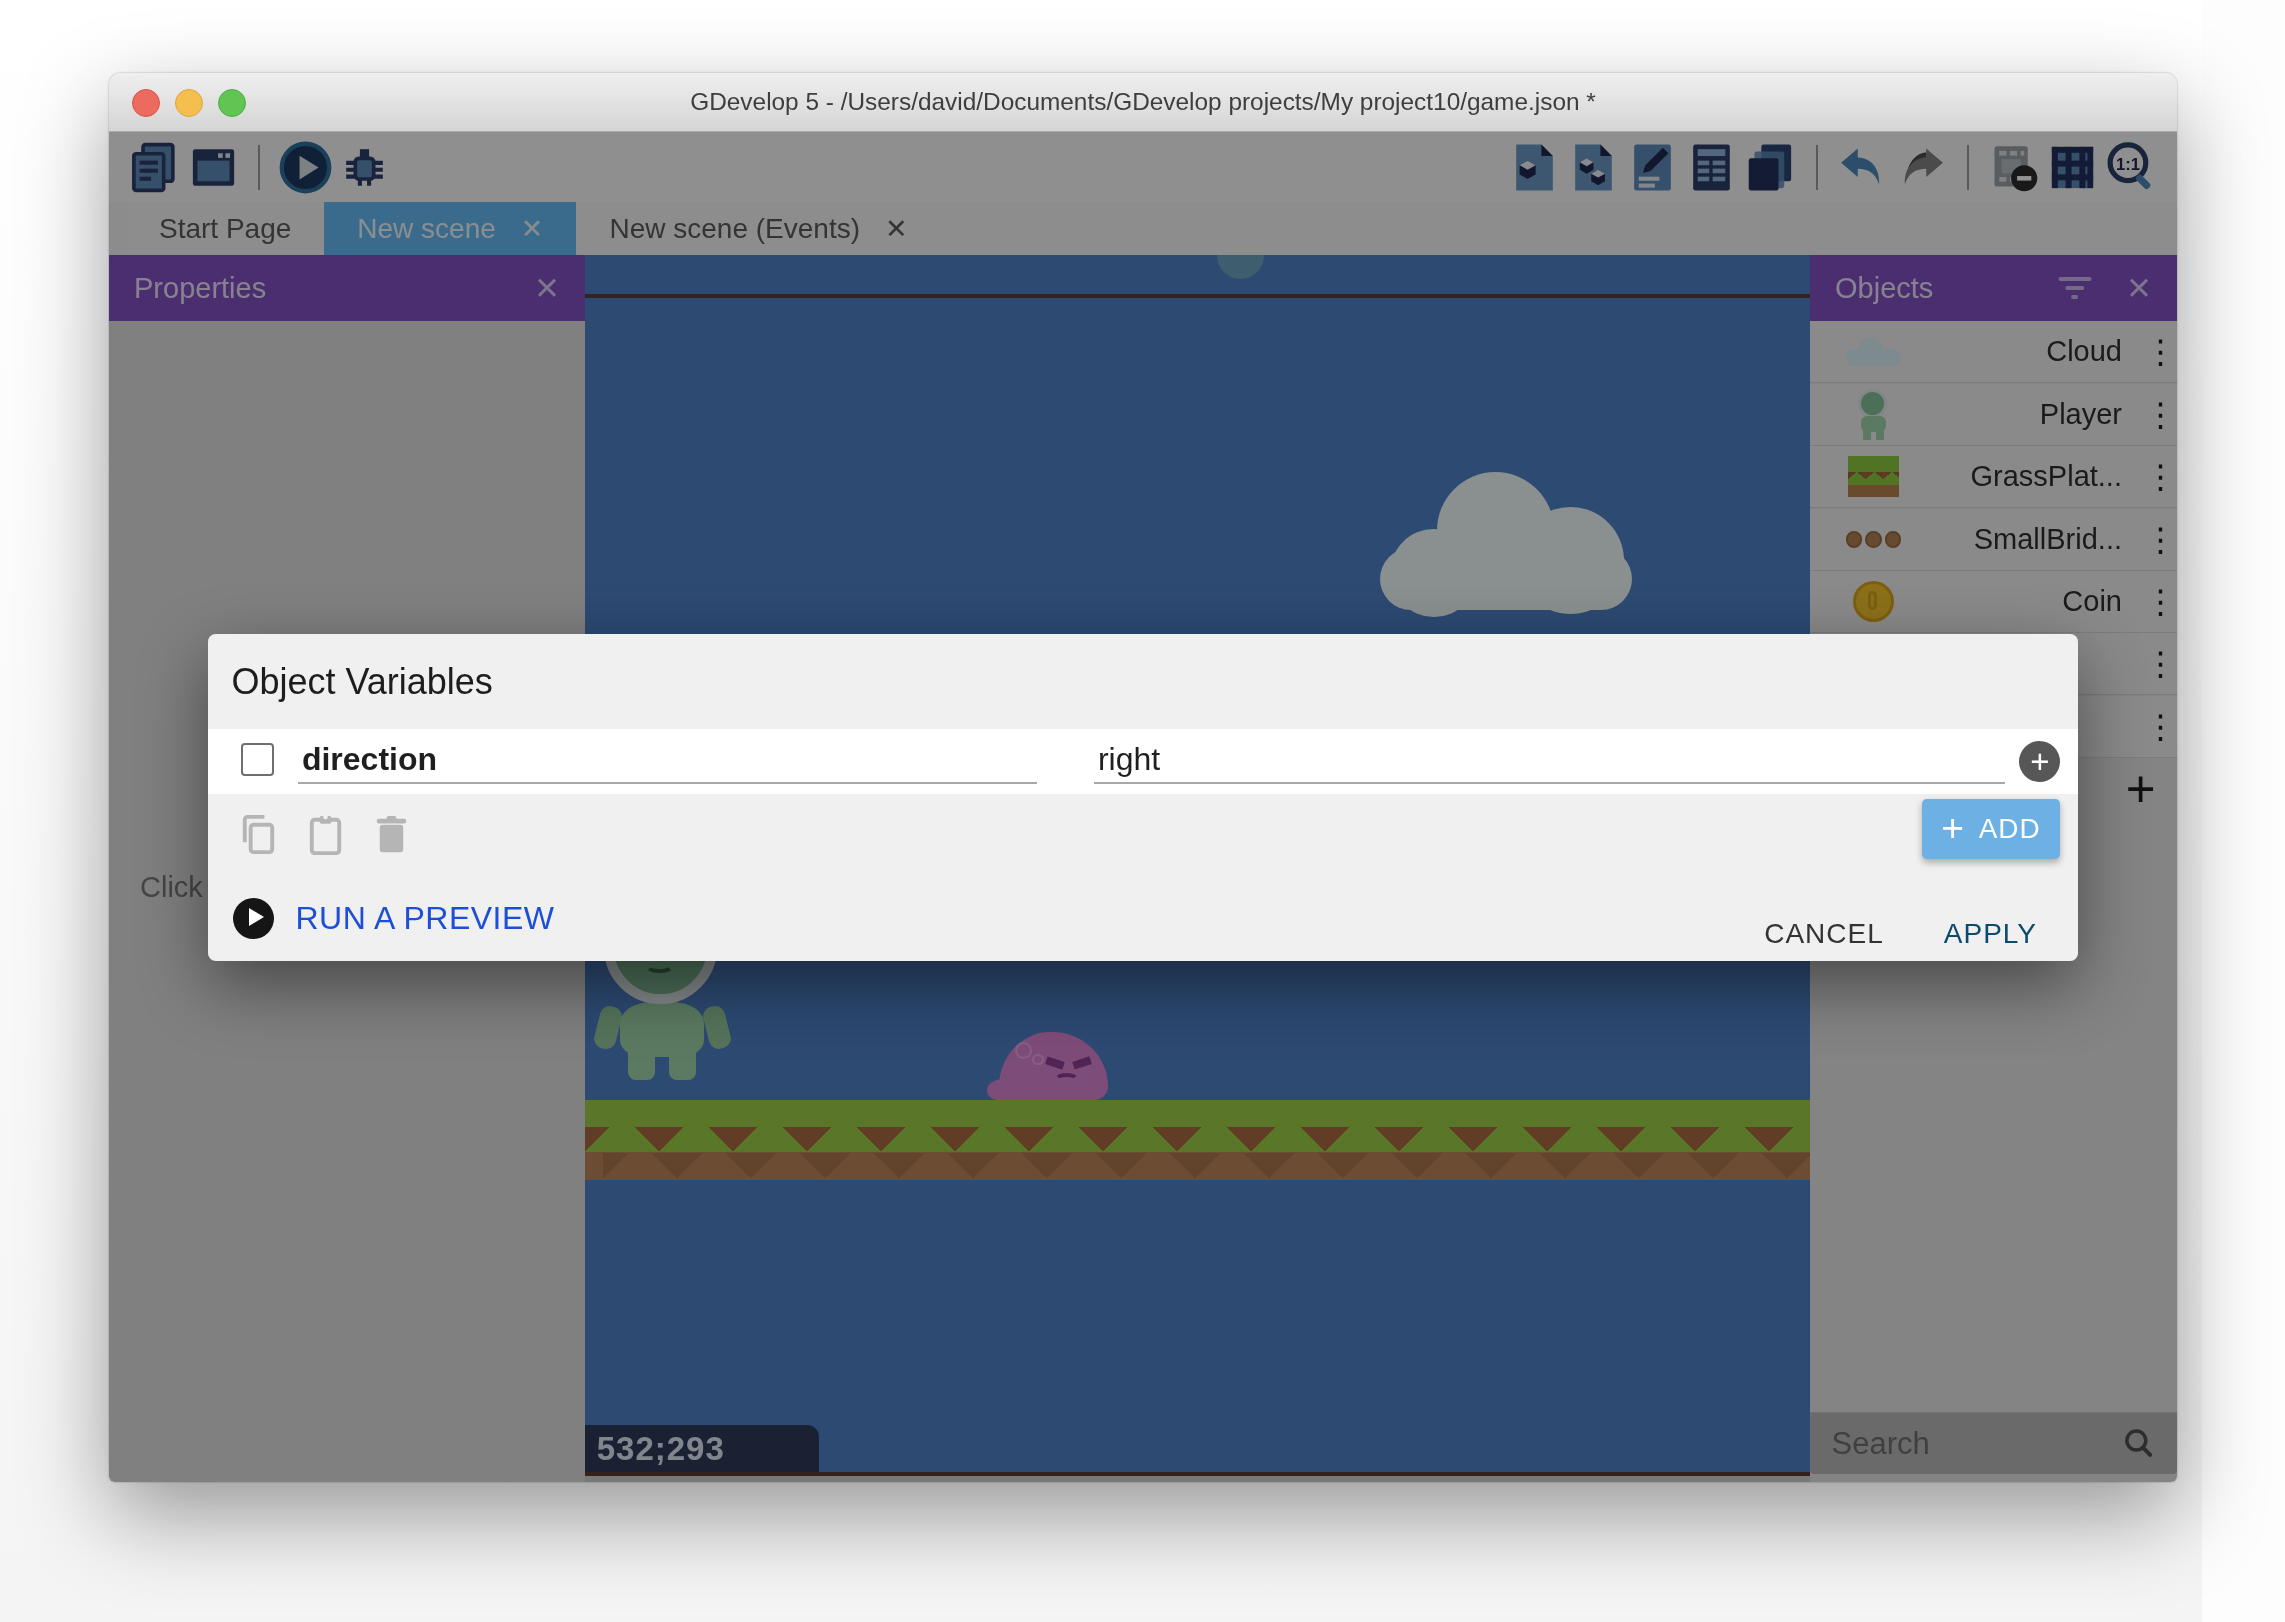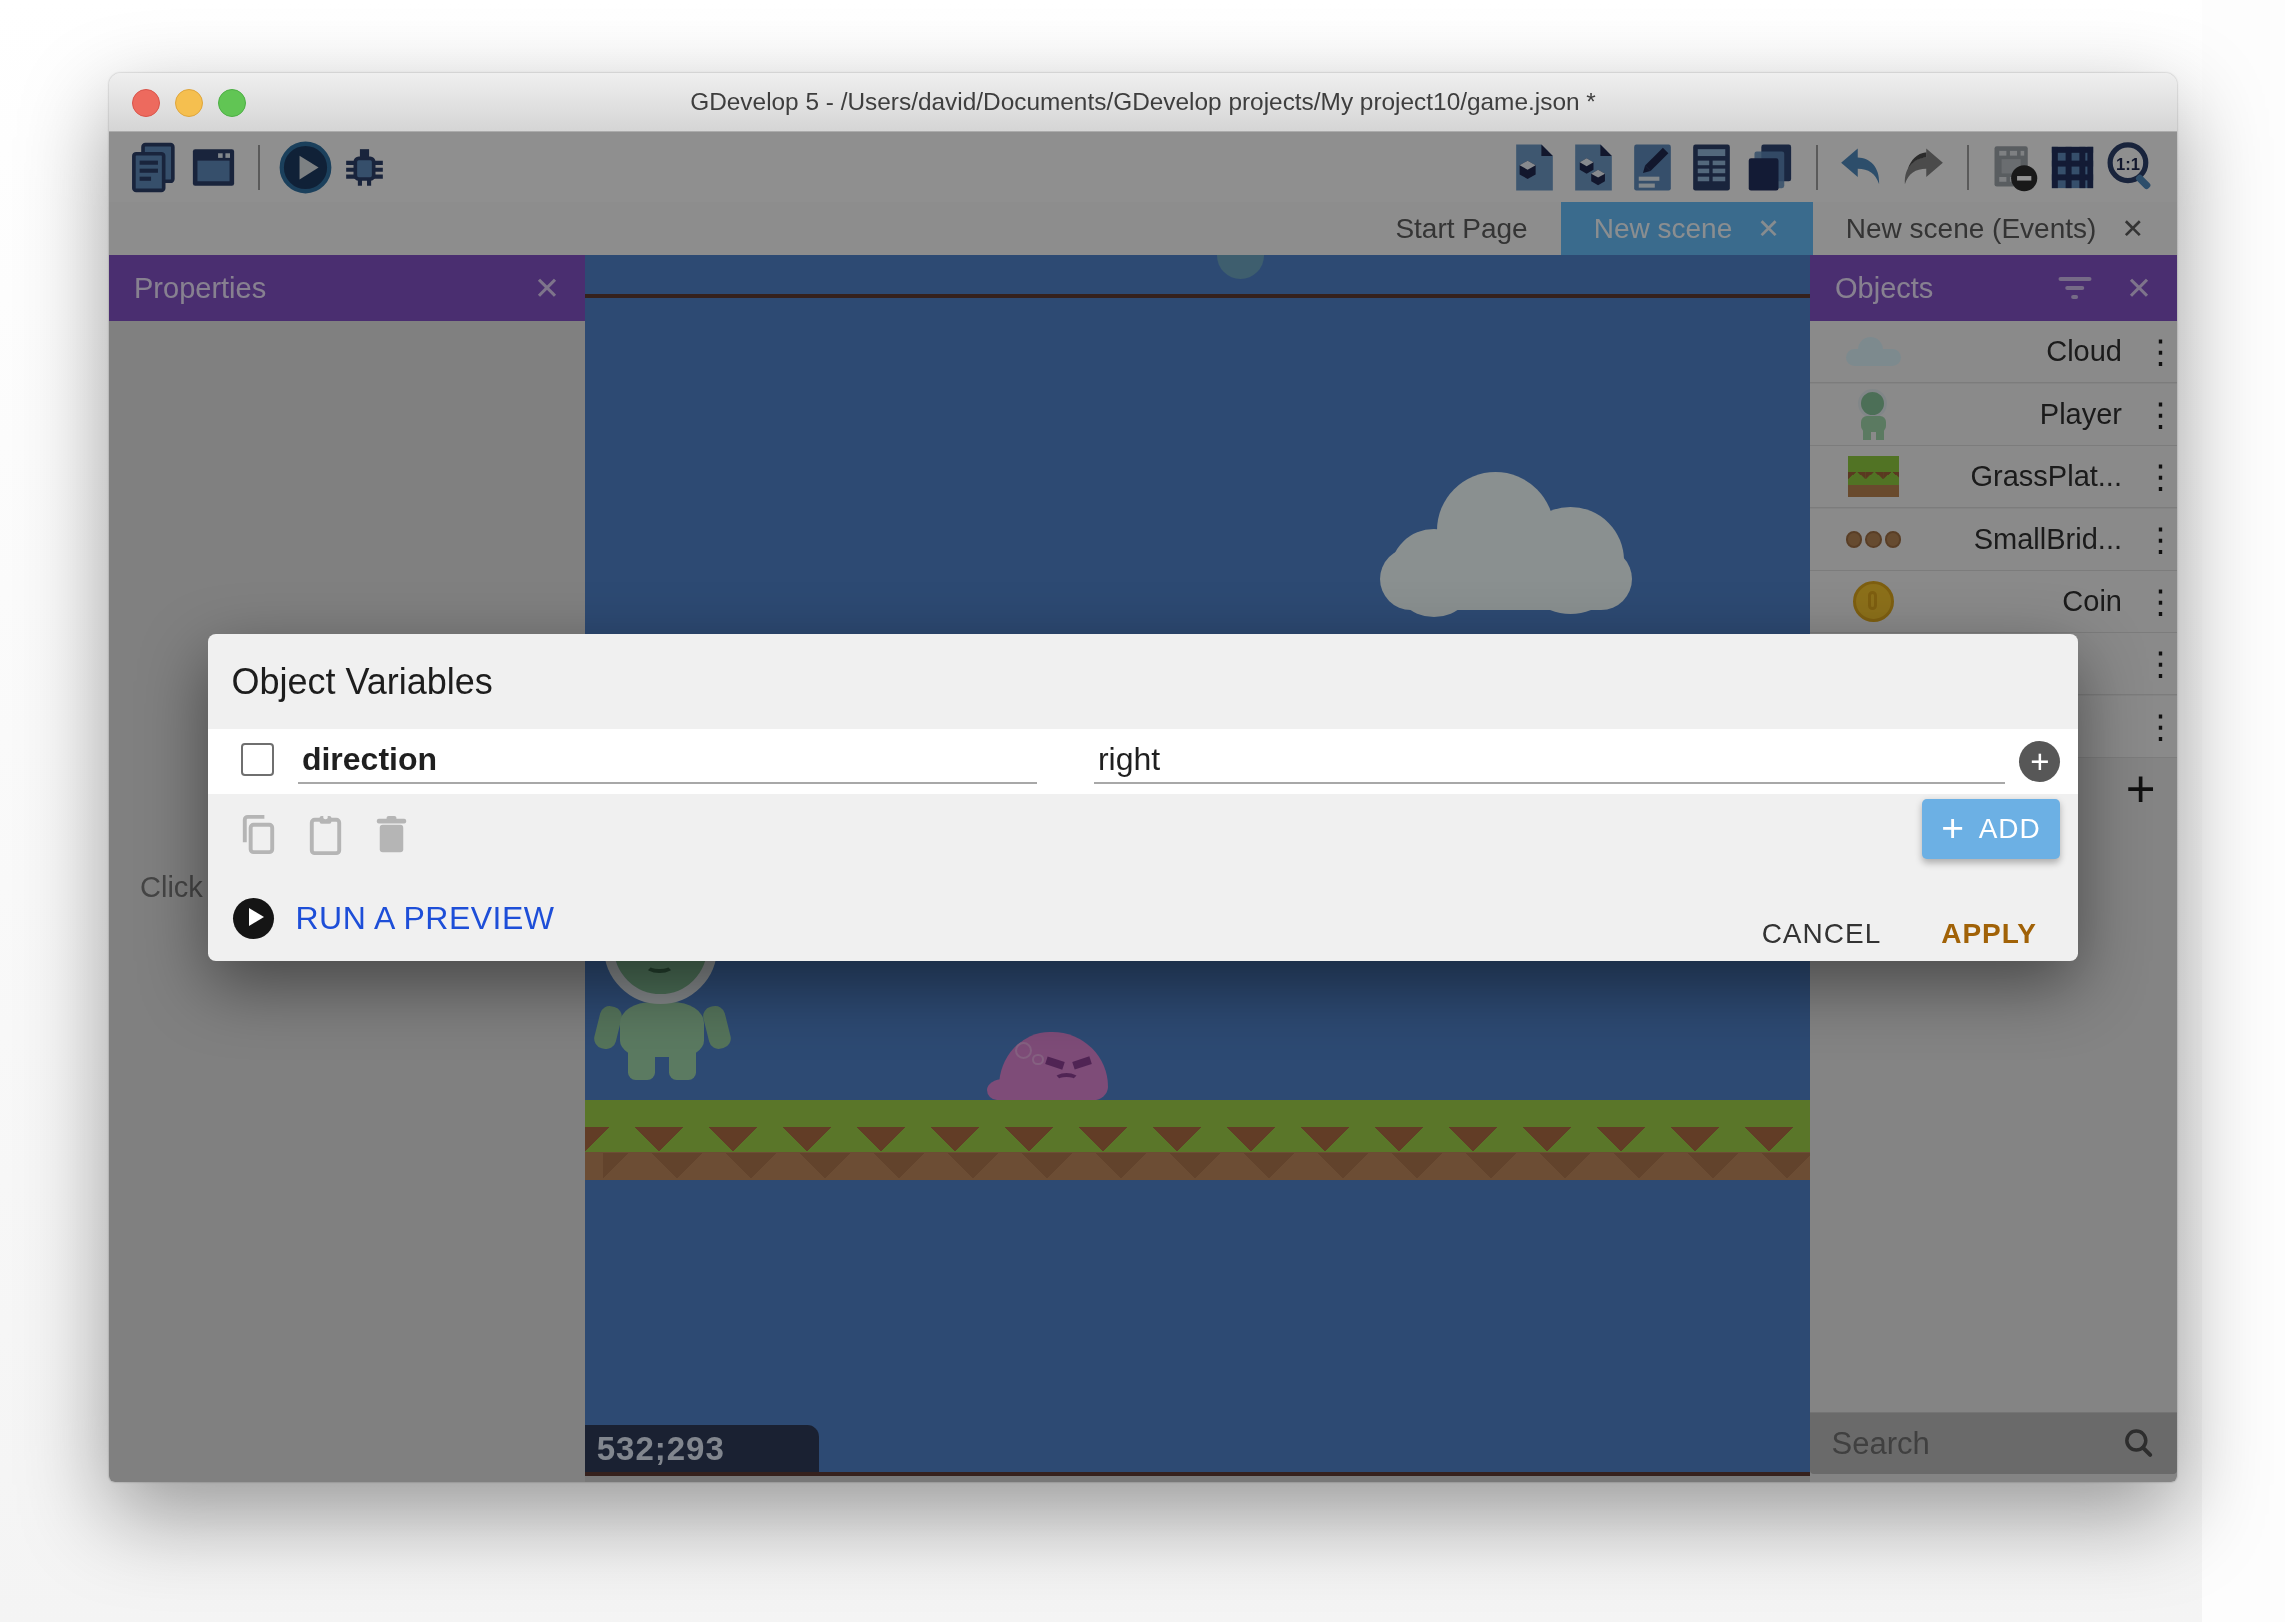--- a/index.html
+++ b/index.html
@@ -23,22 +23,22 @@
   .light.green { background:#61c554; border:1px solid #4caf44; }
 
   
   .toolbar { position:absolute; left:0; top:59px; width:100%; height:70px; background:#f6f6f6;
              display:flex; align-items:center; padding:0 15.6px; }
   .tbtn { width:59px; height:59px; display:flex; align-items:center; justify-content:center; }
   .tsep { width:2px; height:45px; background:#9c9c9c; margin:0 15.6px; }
   .tspacer { flex:1; }
 
   
-  .tabbar { position:absolute; left:0; top:129px; width:100%; height:54px; background:#f3f3f3;
-            display:flex; align-items:stretch;justify-content:flex-end; }
+  .tabbar { position:absolute; left:17px; top:129px; width:100%; height:54px; background:#f3f3f3;
+            display:flex; align-items:stretch; }
   .tab { display:flex; align-items:center; gap:25px; padding:0 33px; font-size:28px; color:#5a5a5a; }
   .tab .x { font-size:27px; color:#5a5a5a; cursor:pointer; }
   .tab.active { background:#64b8f3; color:#f0f5f8; }
   .tab.active .x { color:#e8f1f7; }
 
   
   .main { position:absolute; left:0; top:182px; width:2068px; height:1227px; }
   .panel-header { height:66px; background:#8050c1; display:flex; align-items:center;
                   padding:0 25px; color:#e9def8; font-size:29px; }
   .panel-header .grow { flex:1; }
@@ -154,21 +154,21 @@
               color:#ffffff; font-size:33px; display:flex; align-items:center; justify-content:center; line-height:1; }
   .dlg-tools { position:absolute; left:0; top:160px; width:100%; height:81px; display:flex; align-items:center; gap:19.5px; padding-left:27px; }
   .dlg-footer { position:absolute; left:0; top:241px; width:100%; height:86px; display:flex; align-items:center; padding:0 41px 0 25px; }
   .preview { display:flex; align-items:center; gap:21.5px; }
   .play-circle { width:41px; height:41px; border-radius:50%; background:#151515; position:relative; }
   .play-circle i { position:absolute; left:15.6px; top:10.7px; border-left:15.6px solid #ffffff; border-top:9.8px solid transparent; border-bottom:9.8px solid transparent; }
   .preview-label { font-size:32px; color:#1d4ed8; letter-spacing:0.5px; }
   .footer-grow { flex:1; }
   .btn-text { font-size:28px; letter-spacing:1px; font-weight:500;margin-top:32px; }
   .cancel { color:#333333; margin-right:60px; }
-  .apply { color:#a16207;font-weight:bold; }
+  .apply { color:#0c4a6e; }
   .add-btn { position:absolute; left:1714px; top:165px; width:138px; height:60px; background:#6cb0e4; border-radius:4.9px;
              box-shadow:0 3.9px 7.8px rgba(0,0,0,.28); color:#ffffff; display:flex; align-items:center; justify-content:center;
              gap:13.7px; font-size:28px; letter-spacing:1px; }
   .add-btn .pl { font-size:39px; font-weight:300; line-height:1; margin-top:-3.9px; }
   svg { display:block; }
 </style>
 </head>
 <body>
 
 <div class="stage">

